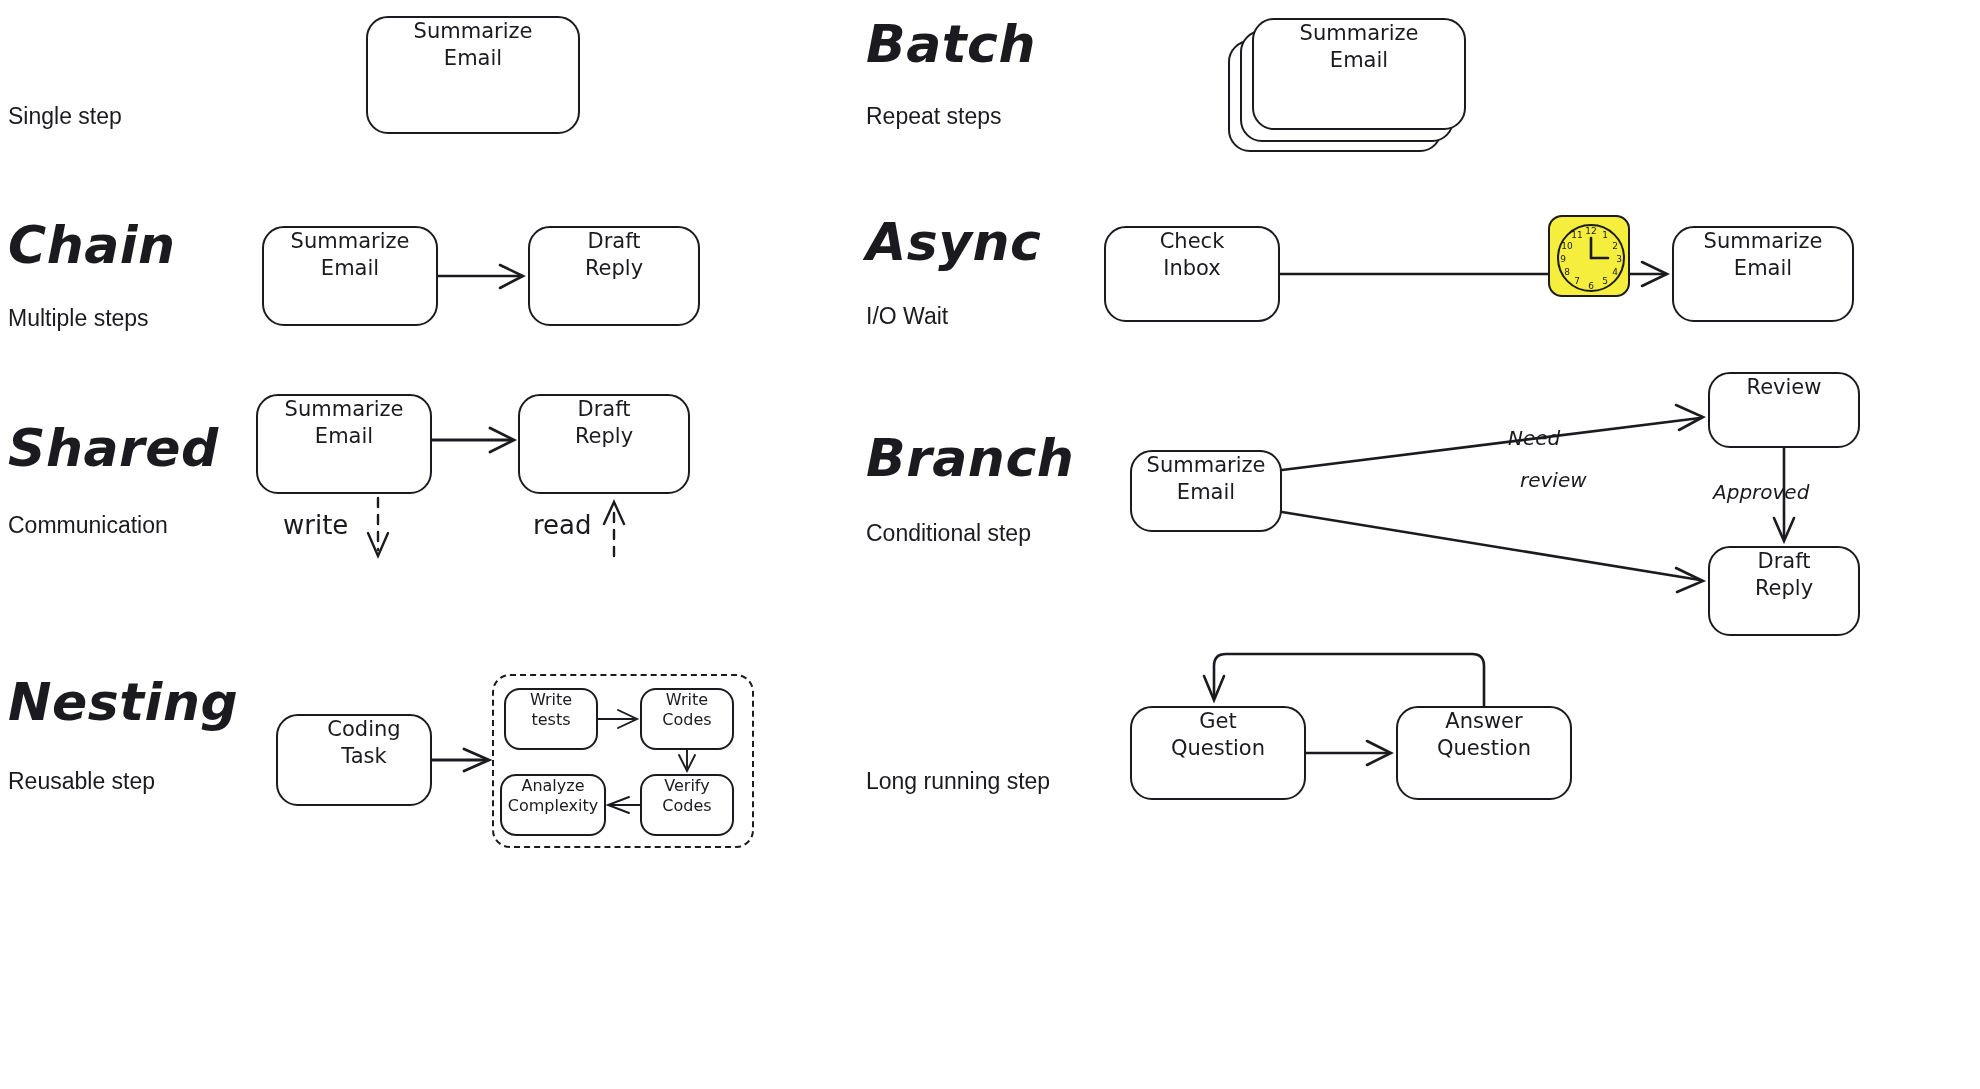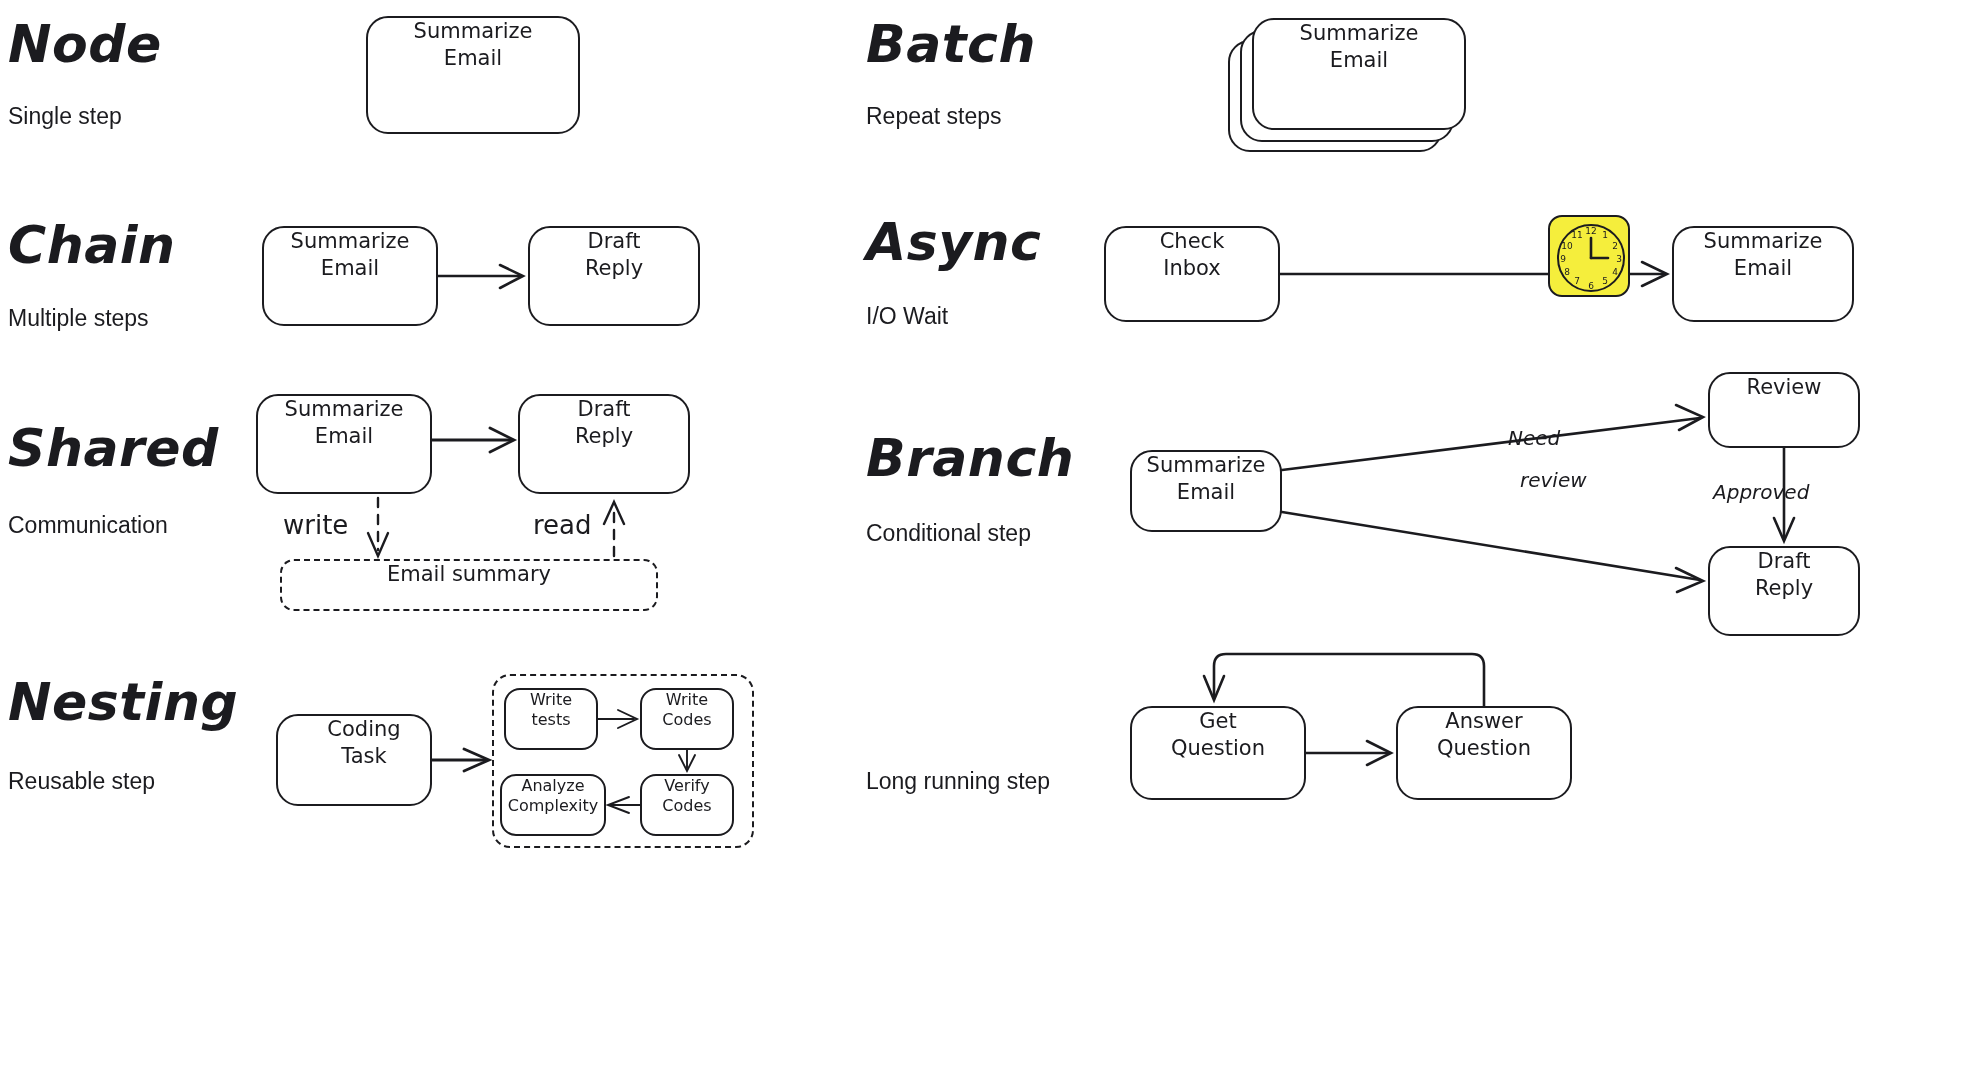--- a/index.html
+++ b/index.html
@@ -70,21 +70,20 @@
     z-index:5;
   }
   svg{display:block;overflow:visible;}
   .edges{position:absolute;inset:0;pointer-events:none;}
 </style>
 </head>
 <body>
 
 <div class="canvas">
 
-  <div class="abs title" style="left:8px;top:14px;">Node</div>
   <div class="abs subtitle" style="left:8px;top:103px;">Single step</div>
 
   <div class="node" style="left:366px;top:16px;width:214px;height:118px;">
     <div class="boxlabel">
       <span>Summarize</span><br>
       <span>Email</span>
     </div>
   </div>
 
   <div class="abs title" style="left:866px;top:14px;">Batch</div>
@@ -175,25 +174,20 @@
       <span>Email</span>
     </div>
   </div>
   <div class="node" style="left:518px;top:394px;width:172px;height:100px;">
     <div class="boxlabel">
       <span>Draft</span><br>
       <span>Reply</span>
     </div>
   </div>
 
-  <div class="node dashed" style="left:280px;top:559px;width:378px;height:52px;">
-    <div class="boxlabel">
-      <span>Email summary</span>
-    </div>
-  </div>
 
   <div class="abs bigedgelabel" style="left:283px;top:510px;">write</div>
   <div class="abs bigedgelabel" style="left:533px;top:510px;">read</div>
 
   <svg class="edges" width="1980" height="1089">
     <g stroke="#1b1b1f" fill="none" stroke-linecap="round">
 
       <g stroke-width="2.8">
         <path d="M432,440 L512,440"></path>
         <path d="M490,428 L514,440 L490,452"></path>

